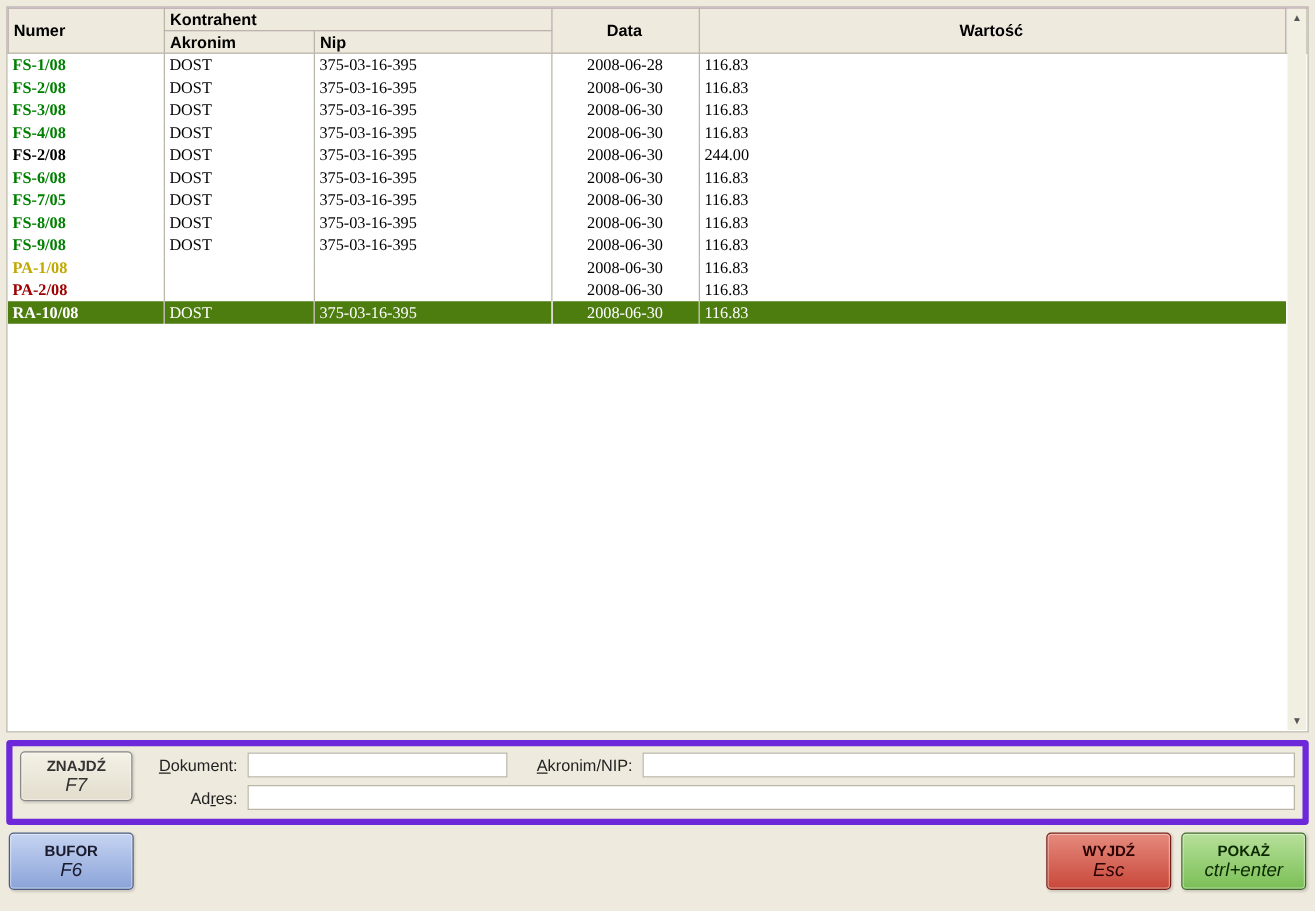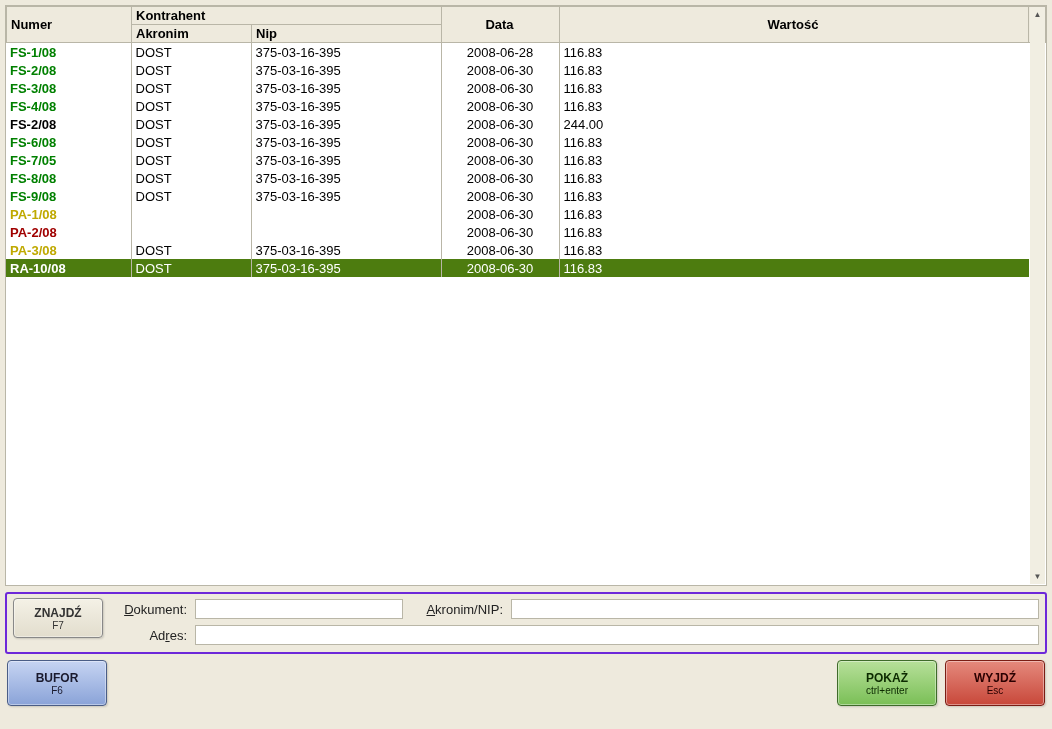--- a/index.html
+++ b/index.html
@@ -64,20 +64,21 @@
     padding: 1px 4px 1px 4px;
     background: #eeeadd;
     height: 18px;
   }
   th.right { text-align: center; padding-right: 6px;}
   .tbody-wrap {
     flex: 1;
     overflow: hidden;
     position: relative;
     padding-right: 17px; 
+    font-family: Liberation Serif, serif;
   }
   table.body {
     width: 100%;
   }
   table.body td {
     padding: 0 4px;
     height: 18px;
     white-space: nowrap;
     overflow: hidden;
     border-right: 1px solid #b9b6a7;
@@ -96,21 +97,21 @@
   
   tr.sel td {
     background: #4d7c0f;
     color: #fff !important;
   }
   tr.sel td.num { color: #fff !important; }
 
   
   .search-panel {
     margin-top: 6px;
-    border: 2px solid #6d28d9;
+    border: 5px solid #6d28d9;
     border-radius: 3px;
     background: #eeeadd;
     padding: 4px 6px 6px 6px;
     display: flex;
     align-items: flex-start;
     gap: 8px;
   }
   .btn {
     display: inline-flex;
     flex-direction: column;
@@ -119,21 +120,21 @@
     border: 1px solid #888;
     border-radius: 4px;
     font-family: inherit;
     font-size: 12px;
     cursor: pointer;
     user-select: none;
     padding: 2px 6px;
     box-shadow: inset 0 0 0 1px rgba(255,255,255,.4), 1px 1px 2px rgba(0,0,0,.15);
   }
   .btn .l1 { font-weight: bold; font-size: 12px;}
-  .btn .l2 { font-size: 10px; }
+  .btn .l2 { font-size: 15px; font-style: italic; }
   .btn-find {
     width: 90px; height: 40px;
     background: linear-gradient(#f4f1e6, #e2ddcd);
     color: #333;
   }
   .search-fields {
     flex: 1;
     display: grid;
     grid-template-columns: 80px 208px 100px 1fr;
     grid-template-rows: 22px 22px;
@@ -294,27 +295,20 @@
               <td class="data">2008-06-30</td>
               <td class="right">116.83</td>
             </tr>
             <tr class="c-red">
               <td class="num">PA-2/08</td>
               <td></td>
               <td></td>
               <td class="data">2008-06-30</td>
               <td class="right">116.83</td>
             </tr>
-            <tr class="c-yellow">
-              <td class="num">PA-3/08</td>
-              <td>DOST</td>
-              <td>375-03-16-395</td>
-              <td class="data">2008-06-30</td>
-              <td class="right">116.83</td>
-            </tr>
             <tr class="c-blue sel">
               <td class="num">RA-10/08</td>
               <td>DOST</td>
               <td>375-03-16-395</td>
               <td class="data">2008-06-30</td>
               <td class="right">116.83</td>
             </tr>
           </tbody>
       </table>
     </div>
@@ -339,24 +333,24 @@
       <input class="adres-row" type="text" value="" style="">
     </div>
   </div>
 
   <div class="bottom-bar">
     <div class="btn btn-large btn-bufor">
       <span class="l1">BUFOR</span>
       <span class="l2">F6</span>
     </div>
     <div class="right-group">
+      <div class="btn btn-large btn-wyjdz">
+        <span class="l1">WYJDŹ</span>
+        <span class="l2">Esc</span>
+      </div>
       <div class="btn btn-large btn-pokaz">
         <span class="l1">POKAŻ</span>
         <span class="l2">ctrl+enter</span>
       </div>
-      <div class="btn btn-large btn-wyjdz">
-        <span class="l1">WYJDŹ</span>
-        <span class="l2">Esc</span>
-      </div>
     </div>
   </div>
 
 </div>
 
 </body></html>

